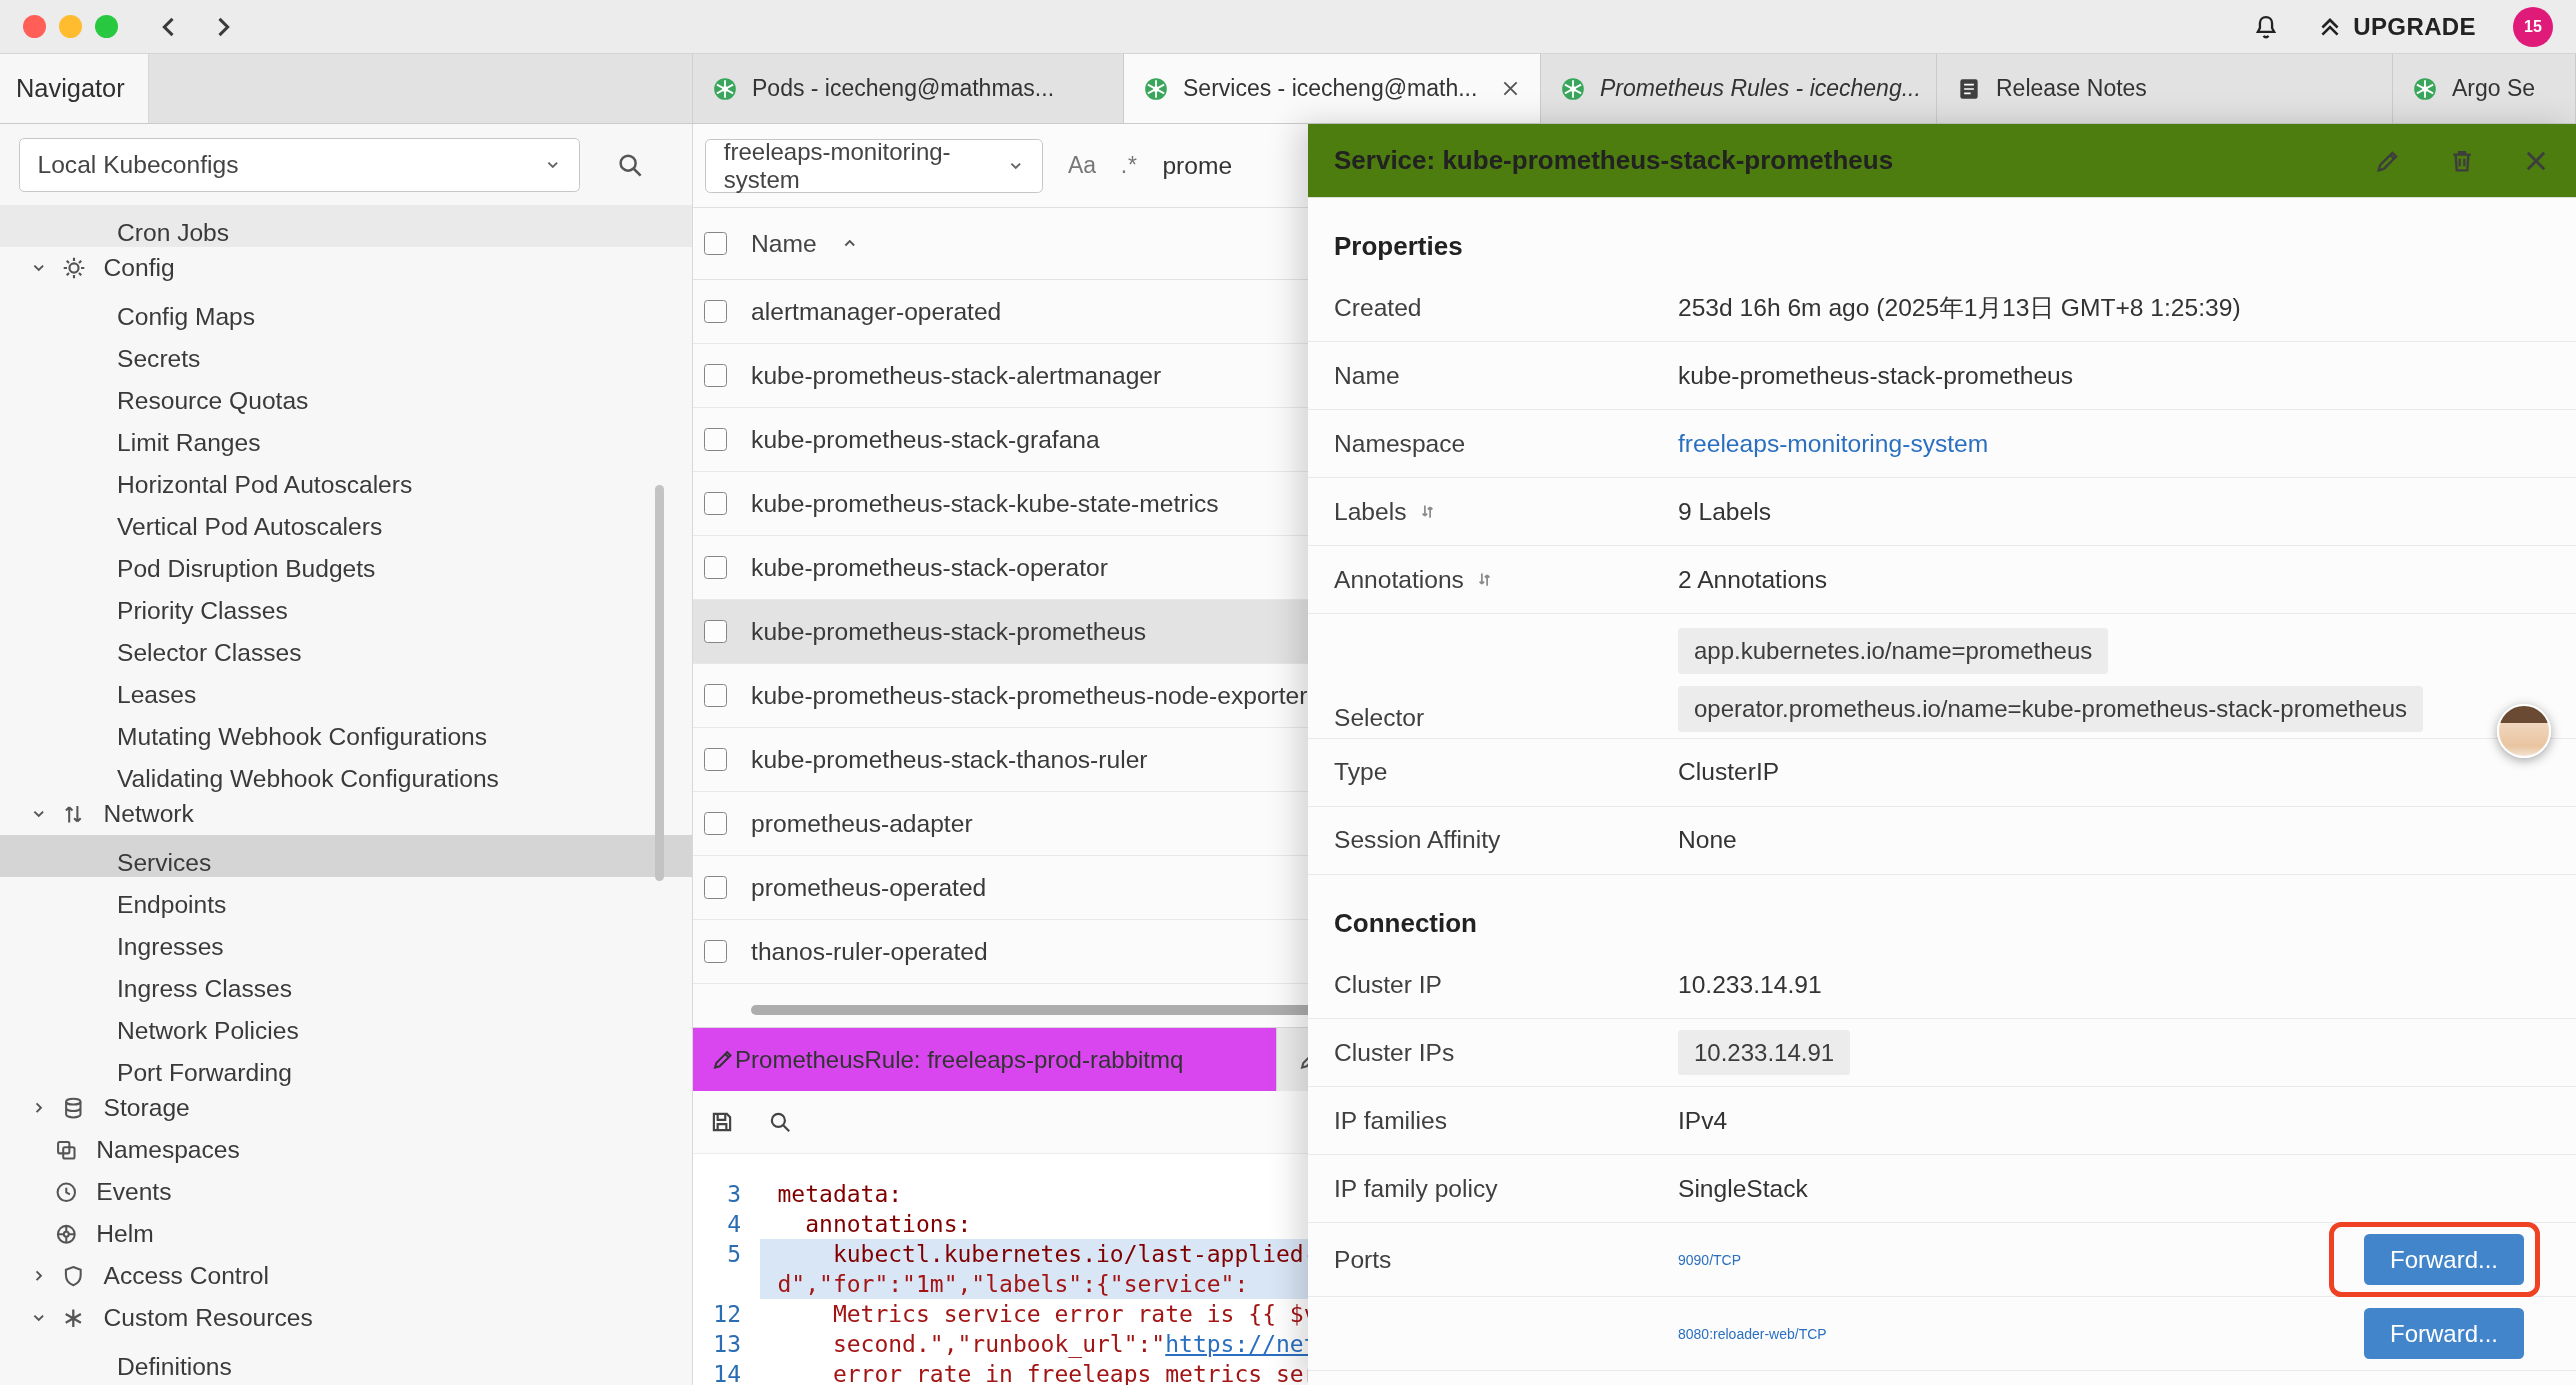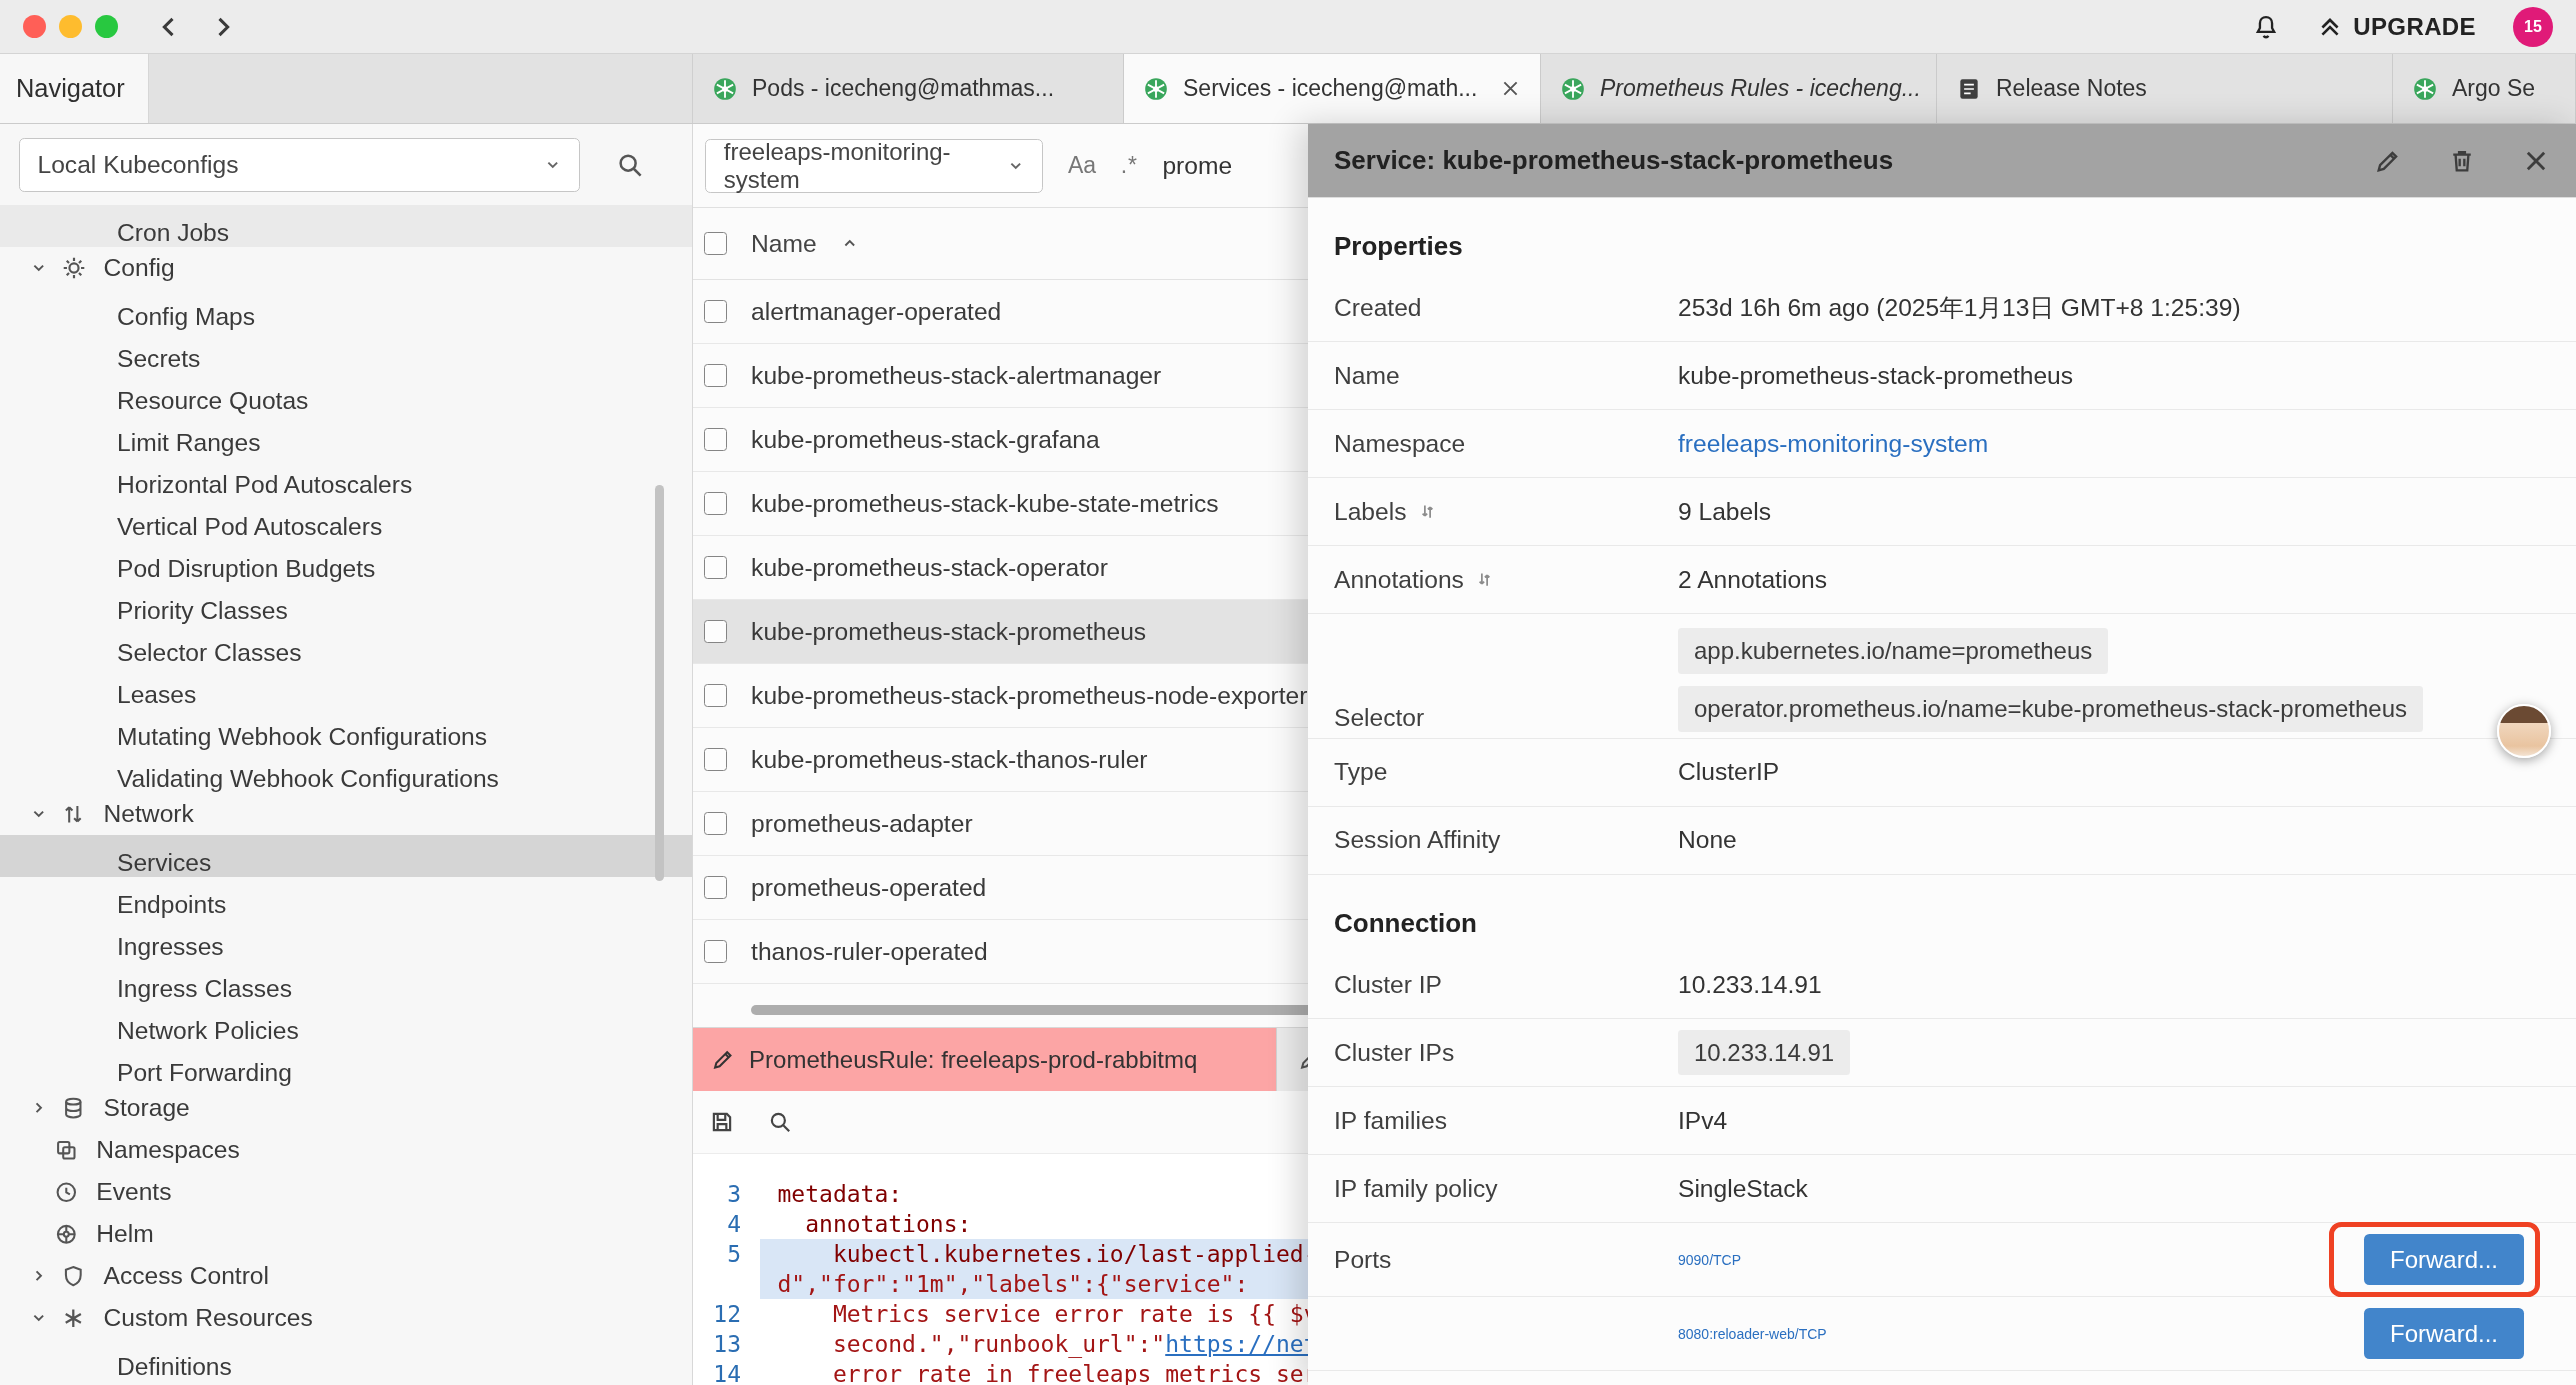--- a/index.html
+++ b/index.html
@@ -76,39 +76,39 @@
   .trow { height:64px; border-bottom:0.9px solid #e8e8e8; display:flex; align-items:center;
     padding-left:10.5px; gap:24.6px; font-size:24.6px; color:#3a3a3a; flex-shrink:0; white-space:nowrap; }
   .trow.sel { background:#e3e3e3; }
   .cb { width:23px; height:23px; border:1.8px solid #858585; border-radius:3.5px; background:#fdfdfd; flex-shrink:0; }
   .hscroll { position:absolute; left:58px; right:0; bottom:370px; height:10.5px; background:#adadad;
     border-radius:5.3px; z-index:2; }
 
   .dock { position:absolute; left:0; right:0; bottom:0; height:358px; border-top:0.9px solid #d8d8d8;
     display:flex; flex-direction:column; background:#fff; }
   .dock-tabs { height:63px; background:#ececec; display:flex; flex-shrink:0; }
-  .dtab { width:584px; background:#fca5a5; border-right:0.9px solid #d2d2d2; display:flex; align-items:center;
-    gap:14px; padding:0 17.5px; font-size:24px; color:#333; white-space:nowrap; overflow:hidden; }
+  .dtab { width:584px; background:#d946ef; border-right:0.9px solid #d2d2d2; display:flex; align-items:center;
+    padding:0 17.5px; font-size:24px; color:#333; white-space:nowrap; overflow:hidden; }
   .dtab-stub { flex:1; display:flex; align-items:center; padding:0 21px; color:#555; }
   .dock-toolbar { height:63px; display:flex; align-items:center; gap:32px; padding-left:16px;
     background:#fbfbfb; border-bottom:0.9px solid #ececec; flex-shrink:0; color:#444; }
   .editor { flex:1; background:#fff; font-family:"DejaVu Sans Mono","Liberation Mono",monospace;
     font-size:23px; padding-top:24.6px; overflow:hidden; }
   .eline { height:30px; line-height:30px; display:flex; white-space:pre; }
   .gut { width:67px; text-align:right; padding-right:19px; color:#2a6db2; flex-shrink:0; }
   .code { padding-left:17.5px; flex:1; overflow:hidden; }
   .eline.hl .code { background:#d9e6f6; }
   .ykey { color:#800000; }
   .ystr { color:#a31515; }
   .yurl { color:#2a6fc0; text-decoration:underline; }
 
   
   .drawer { position:absolute; left:1308px; top:0; bottom:0; width:1268px; background:#fcfcfc;
     z-index:20; box-shadow:-10.5px 0 30px rgba(0,0,0,.16); display:flex; flex-direction:column; }
-  .d-head { height:74px; background:#a3a3a3; border-bottom:0.9px solid #ddd; display:flex;
+  .d-head { height:74px; background:#4d7c0f; border-bottom:0.9px solid #ddd; display:flex;
     align-items:center; padding:0 26px; gap:46px; flex-shrink:0; }
   .d-title { flex:1; font-size:26px; font-weight:700; color:#222; white-space:nowrap; overflow:hidden; }
   .d-ico { color:#3d3d3d; display:flex; cursor:pointer; }
   .d-body { flex:1; overflow:hidden; }
   .sec-title { font-size:26px; font-weight:700; color:#222; margin:33px 26px 12.3px; }
   .drow { min-height:68px; display:flex; align-items:center; border-bottom:0.9px solid #e9e9e9;
     padding:0 26px; }
   .dlbl { width:344px; flex-shrink:0; font-size:24.6px; color:#3f3f3f; display:flex; align-items:center; gap:10.5px; }
   .sort-ud { color:#8d8d8d; }
   .dval { font-size:24.6px; color:#333; flex:1; min-width:0; white-space:nowrap; }

